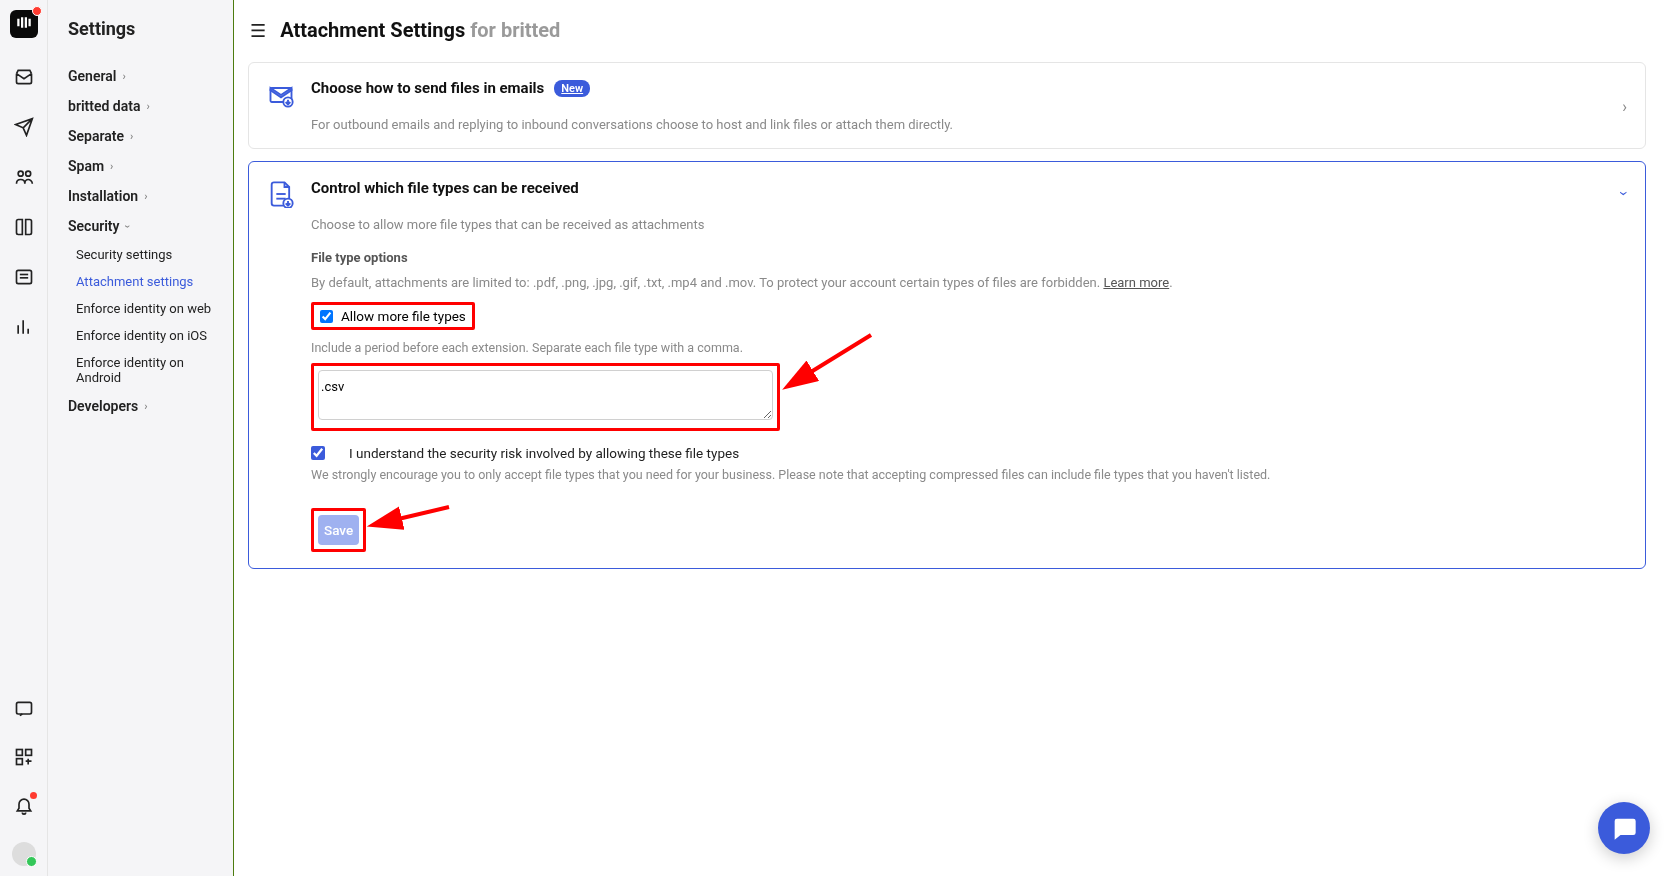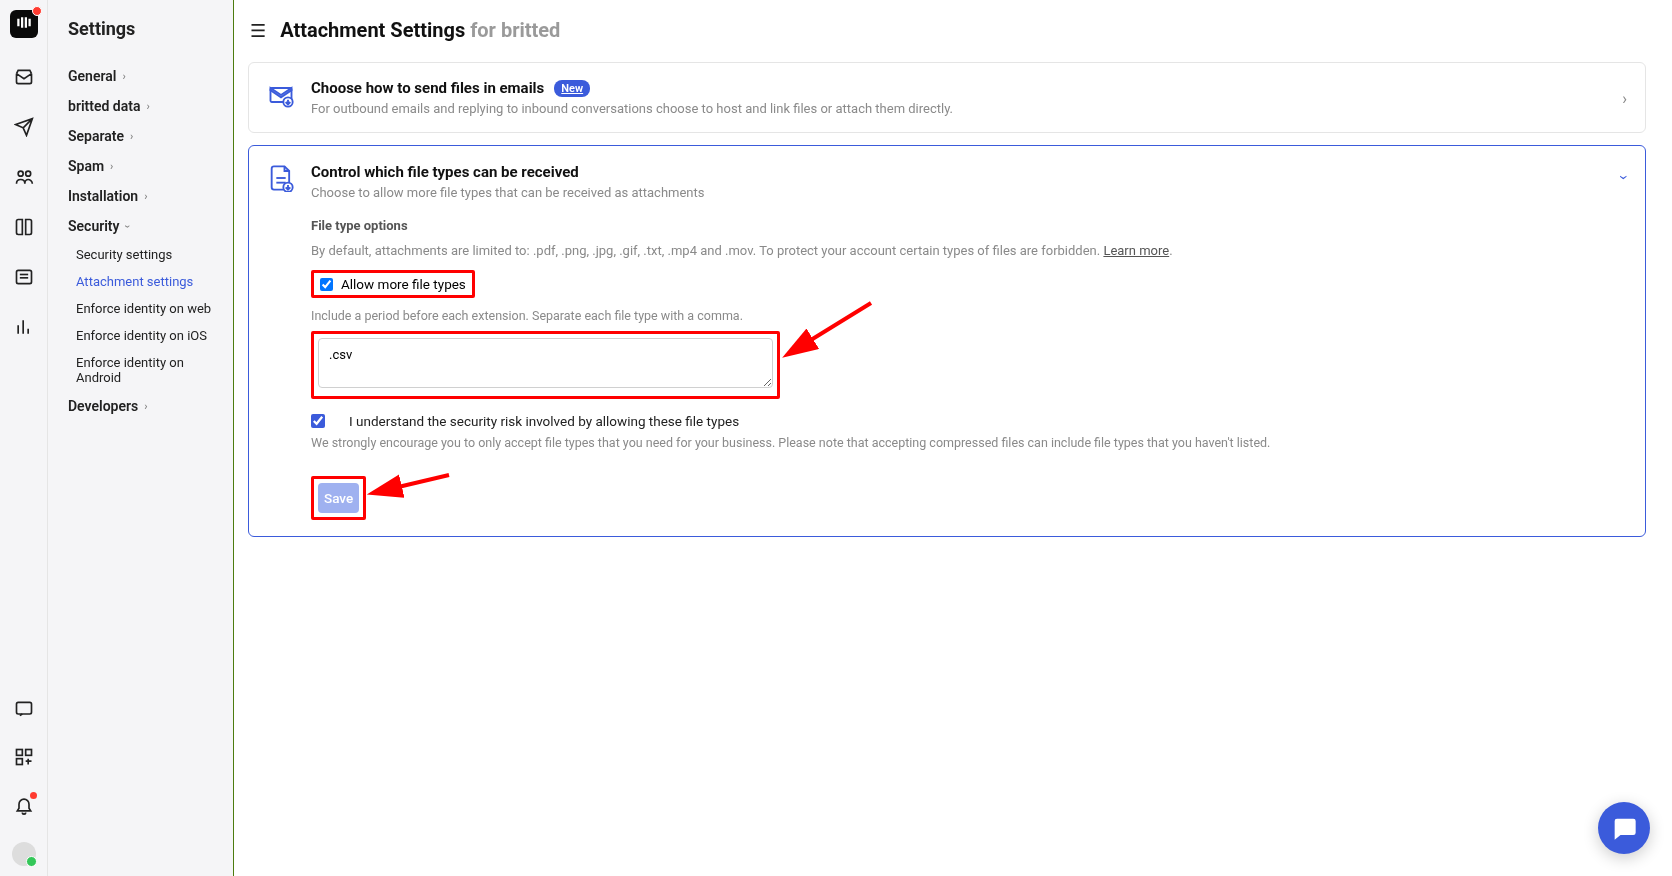--- a/index.html
+++ b/index.html
@@ -29,33 +29,33 @@
 .page-title .muted { color: #9a9a9a; font-weight: 700; }
 
 .card { border: 1px solid #e5e5e5; border-radius: 6px; padding: 16px 18px; margin-bottom: 12px; position: relative; }
 .card.active { border-color: #3b5bdb; }
 .card-row { display: flex; align-items: flex-start; gap: 16px; }
 .card-icon { width: 28px; height: 28px; flex-shrink: 0; color: #3b5bdb; margin-top: 2px; }
 .card-content { flex: 1; }
 .card-title-row { display:flex; align-items:center; gap:10px; }
 .card-title { font-size: 15px; font-weight: 700; color: #111; }
 .badge-new { background: #3b5bdb; color: #fff; font-size: 11px; font-weight: 600; padding: 2px 7px; border-radius: 8px; text-decoration: underline; }
-.card-desc { font-size: 13px; color: #8a8a8a; margin-top: 4px; }
+.card-desc { font-size: 13px; color: #8a8a8a; margin-top: 20px; }
 .card-chev { position: absolute; right: 18px; top: 50%; transform: translateY(-50%); color: #888; font-size: 16px; cursor:pointer;}
 .card-chev.blue { color: #3b5bdb; top: 22px; transform: none;}
 
 .section-body { margin-left: 44px; margin-top: 18px; }
 .section-label { font-size: 13px; font-weight: 700; color: #555; margin-bottom: 10px; }
 .section-help { font-size: 13px; color: #8a8a8a; margin-bottom: 12px; }
 .section-help a { color: #555; text-decoration: underline; cursor: pointer; }
 
 .checkbox-row { display: flex; align-items: center; gap: 24px; font-size: 13.5px; color: #222; }
 .checkbox-row input { accent-color: #3b5bdb; width:14px; height:14px;}
 .help-small { font-size: 12.5px; color: #8a8a8a; margin-top: 6px; margin-bottom: 8px; }
-.file-input { width: 455px; height: 50px; border: 1px solid #d0d0d0; border-radius: 4px; padding: 8px 10px; font-size: 13px; resize: both; }
+.file-input { width: 455px; height: 50px; border: 1px solid #d0d0d0; border-radius: 4px; padding: 8px 2px; font-size: 13px; resize: both; }
 .save-btn { background: #9fb1f0; color: #fff; border: none; border-radius: 4px; padding: 7px 6px; font-size: 13.5px; font-weight: 500; cursor: pointer; }
 
 .highlight-red { border: 3px solid #ff0000; border-radius: 2px; padding: 3px 6px; display: inline-flex; align-items:center; position: relative; }
 .highlight-red-block { border: 3px solid #ff0000; border-radius: 2px; padding: 4px; display:inline-block; position:relative; }
 .arrow-red { position:absolute; pointer-events:none; }
 .arrow-red svg { overflow: visible; }
 
 .launcher { position: fixed; bottom: 22px; right: 22px; width: 52px; height: 52px; border-radius: 50%; background: #3b5bdb; display:flex; align-items:center; justify-content:center; box-shadow: 0 4px 16px rgba(0,0,0,0.2); cursor: pointer; }
 .launcher svg { color: #fff; }
 </style>

